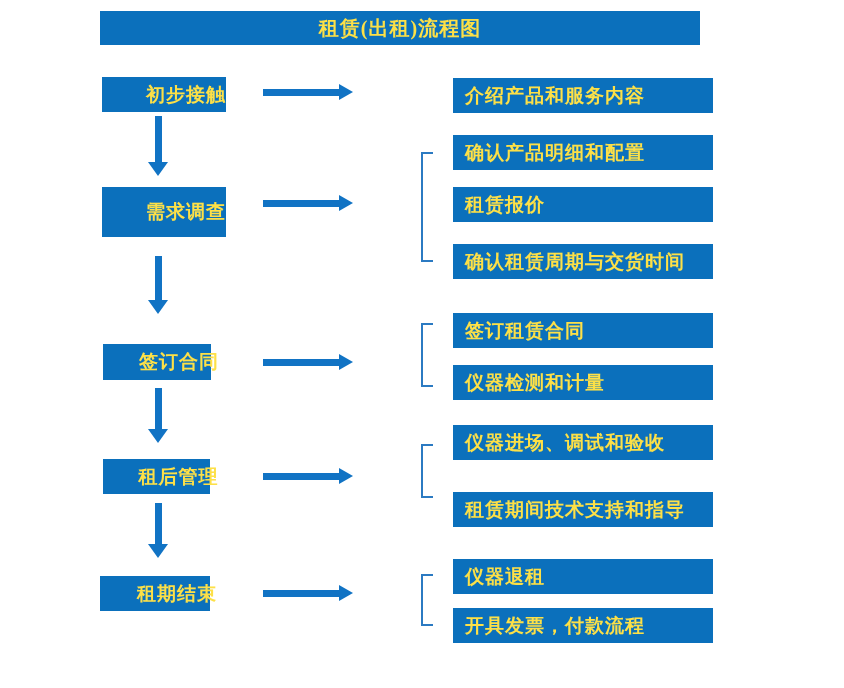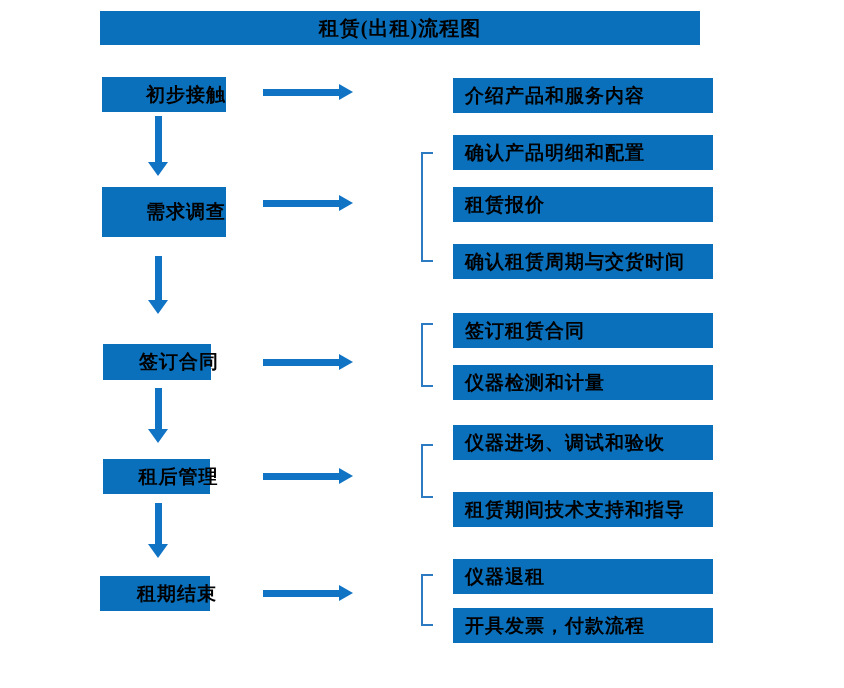--- a/index.html
+++ b/index.html
@@ -7,21 +7,21 @@
     position: relative;
     width: 844px;
     height: 688px;
     background: #ffffff;
     font-family: "Liberation Serif", "DejaVu Serif", serif;
     overflow: hidden;
   }
   .box {
     position: absolute;
     background: #0b70bc;
-    color: #000000;
+    color: #fde047;
     font-weight: bold;
     font-size: 19px;
     letter-spacing: 1px;
     display: flex;
     align-items: center;
     box-sizing: border-box;
     white-space: nowrap;
   }
   .title-bar {
     left: 100px; top: 11px; width: 600px; height: 34px;

